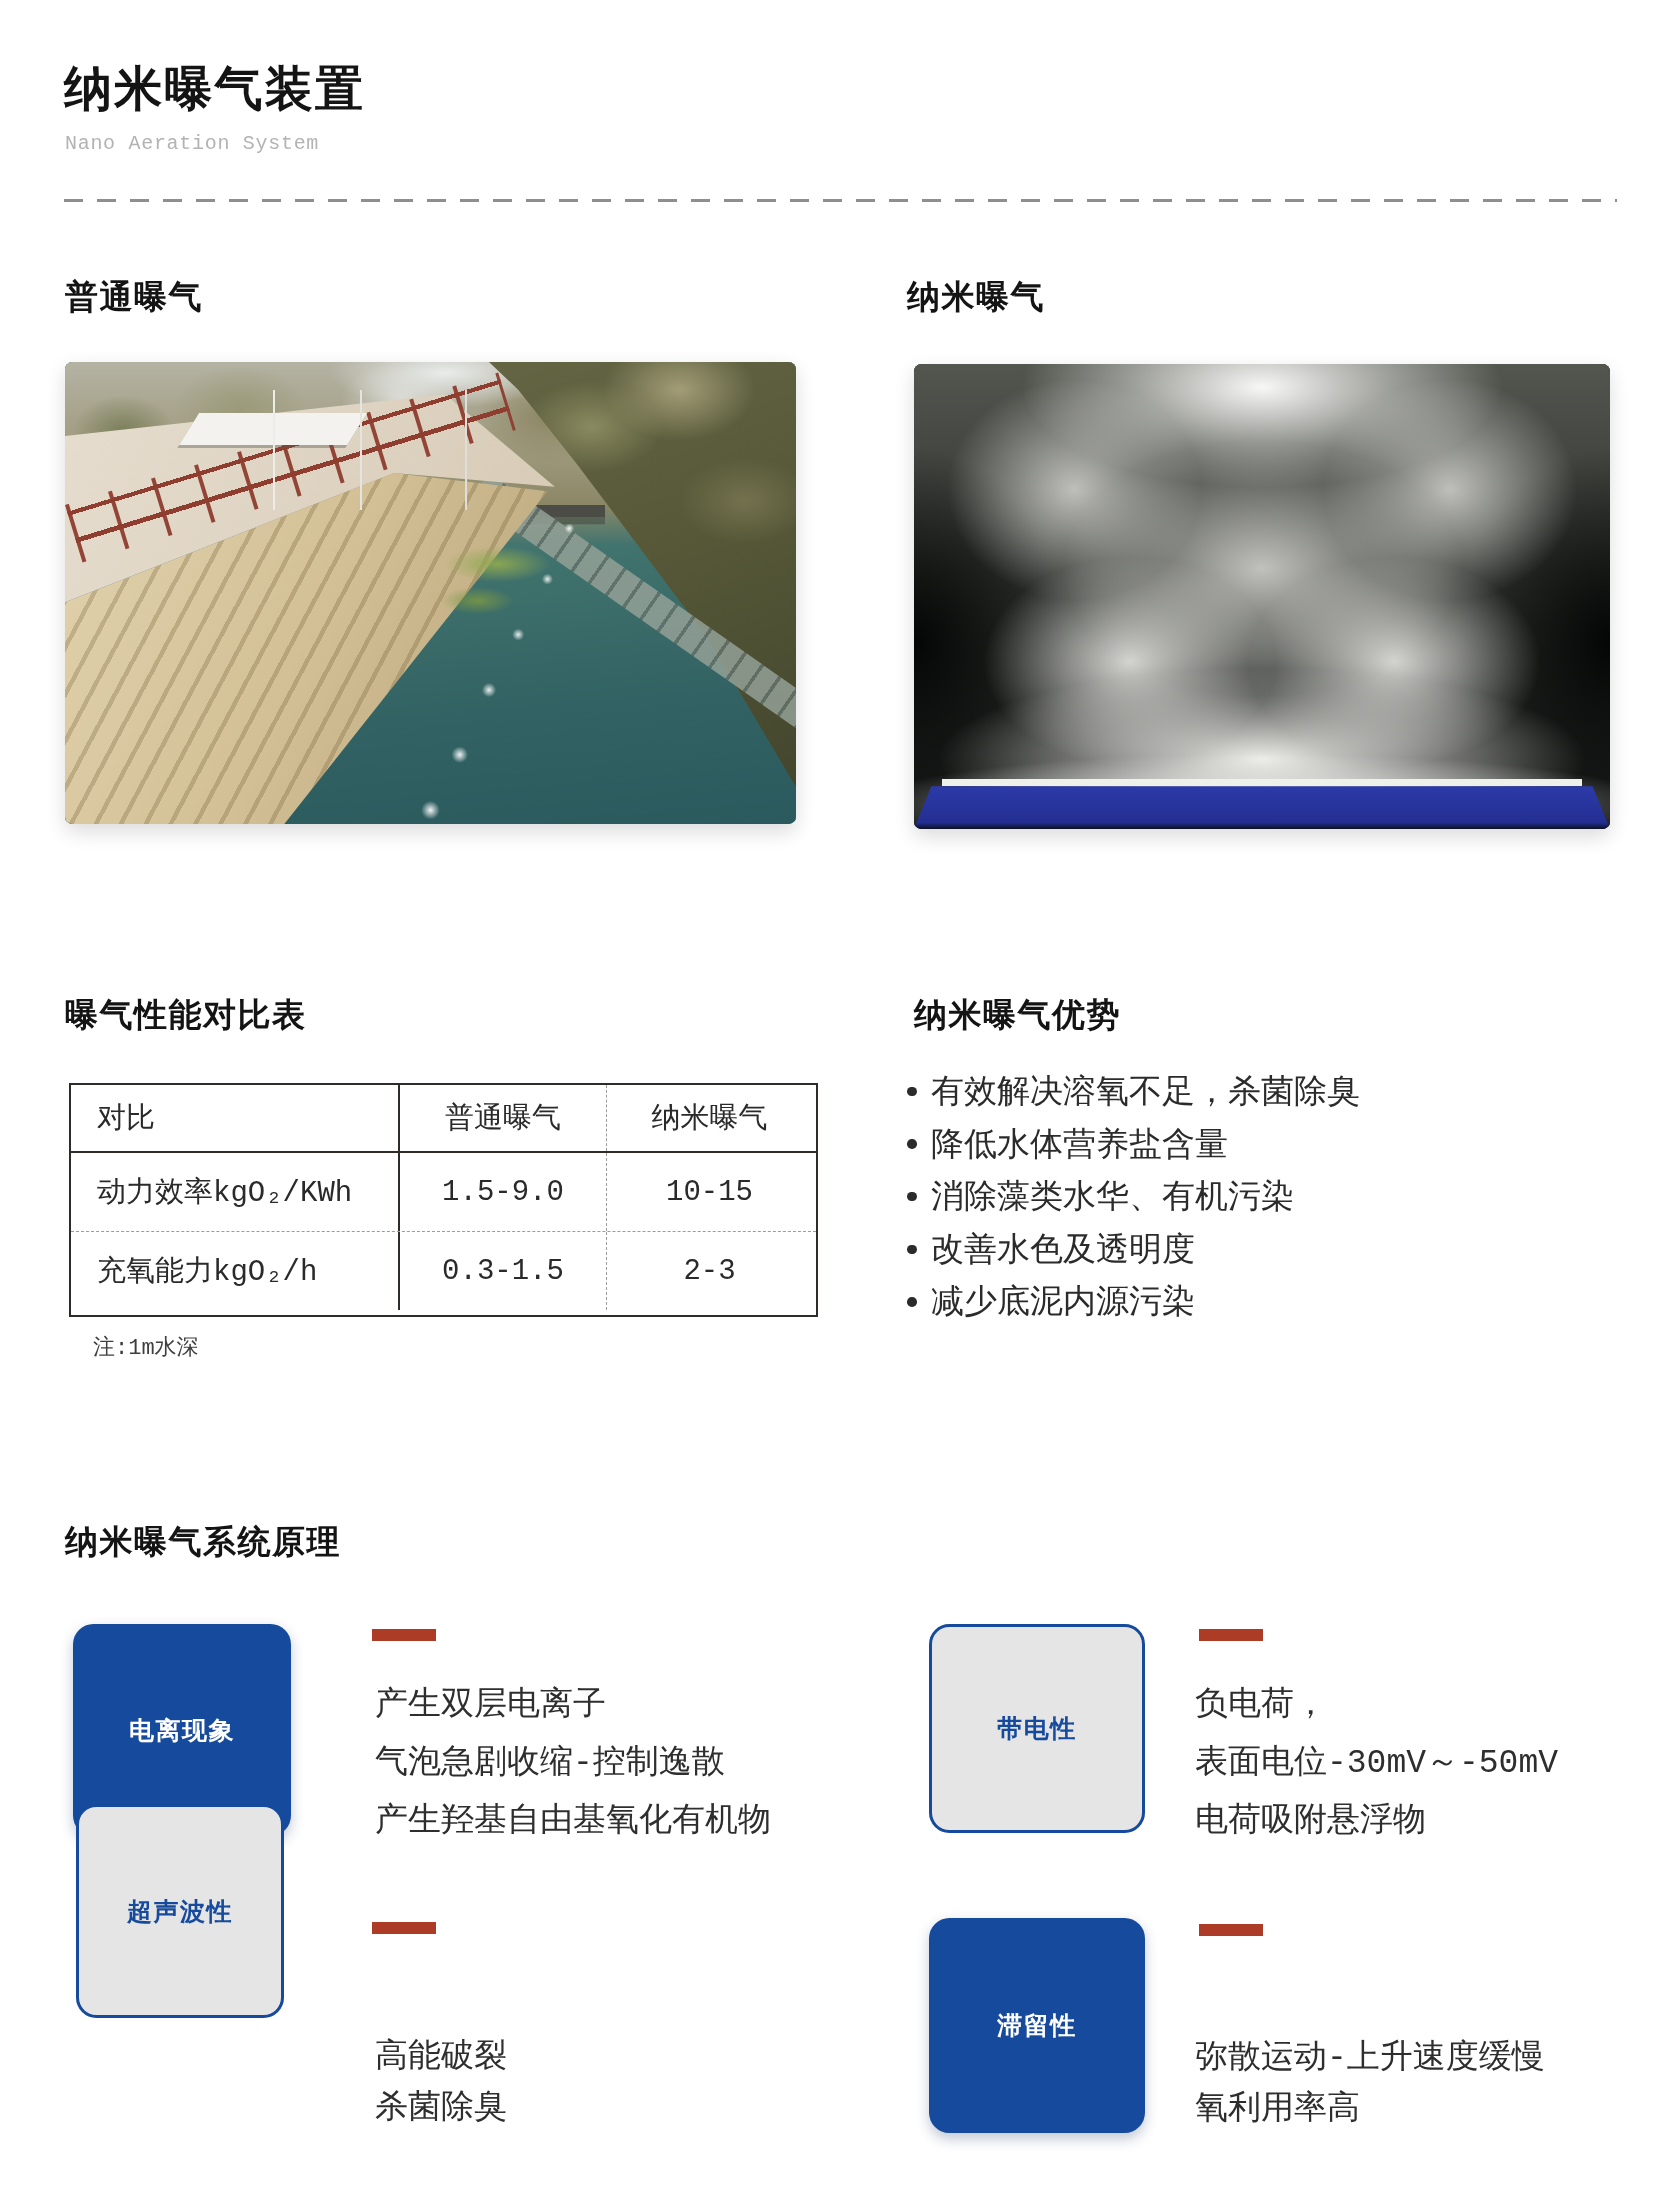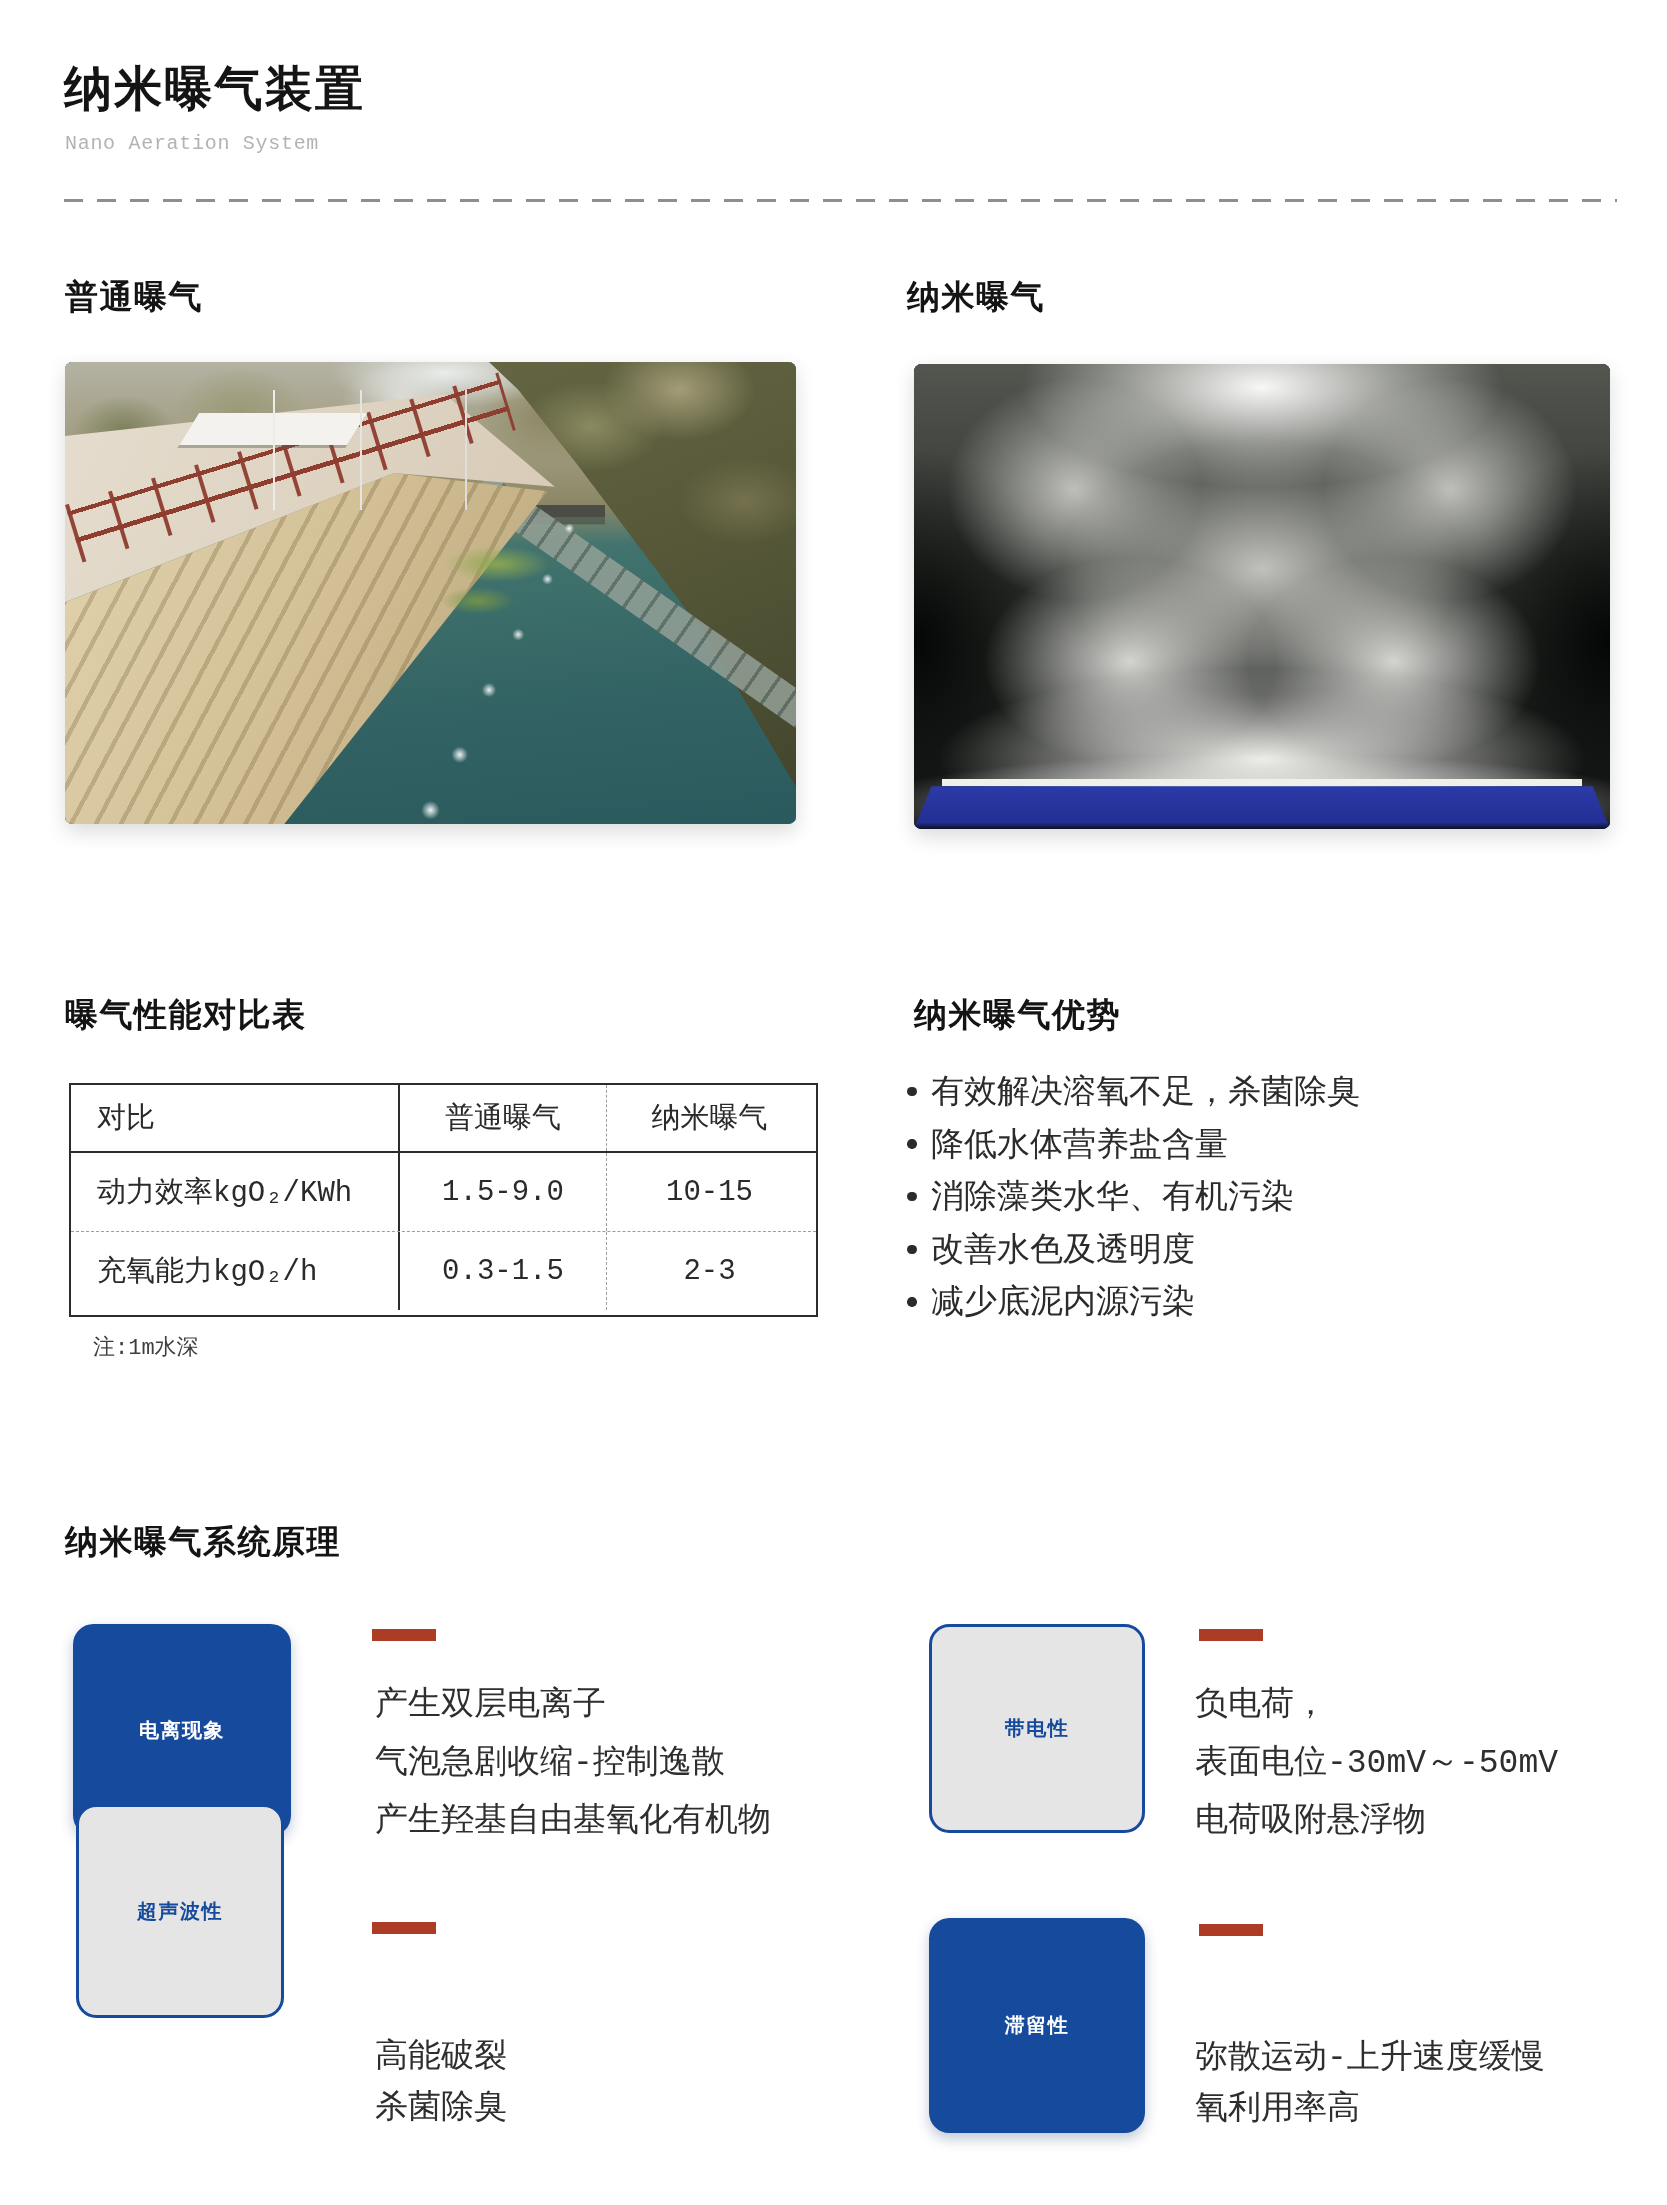--- a/index.html
+++ b/index.html
@@ -102,21 +102,21 @@
   .t-c1{width:327px;padding-left:26px;}
   .t-c2{width:208px;border-left:2.2px solid #2e2b28;justify-content:center;}
   .t-c3{width:206px;border-left:1.5px dashed #9c9c9c;justify-content:center;}
   .table-note{position:absolute;left:93px;top:1332px;font-size:22px;color:#3f3f3f;}
   
   .adv-list{position:absolute;left:907px;top:1075px;list-style:none;margin:0;padding:0;}
   .adv-item{display:flex;align-items:center;height:33px;margin-bottom:19.6px;font-size:33px;color:#2b2b2b;}
   .dot{width:9.5px;height:9.5px;border-radius:50%;background:#2b2b2b;margin-right:14.5px;flex:none;}
   
   .card{position:absolute;border-radius:20.4px;display:flex;align-items:center;justify-content:center;
-    font-size:20px;font-weight:bold;letter-spacing:1.5px;box-sizing:border-box;}
+    font-size:25px;font-weight:bold;letter-spacing:1.5px;box-sizing:border-box;}
   .card.filled{background:#164a9c;color:#ffffff;box-shadow:0 5.8px 13px rgba(10,40,90,.25);}
   .card.outlined{background:#e5e5e5;color:#164a9c;border:3.6px solid #164a9c;}
   .card1{left:73px;top:1624px;width:218px;height:212px;}
   .card2{left:929px;top:1624px;width:216px;height:209px;}
   .card3{left:76px;top:1804px;width:208px;height:214px;align-items:center;}
   .card4{left:929px;top:1918px;width:216px;height:215px;}
   .accent{position:absolute;width:64px;height:12.4px;background:#ad3c26;}
   .acc1{left:372px;top:1629px;}
   .acc2{left:1199px;top:1629px;}
   .acc3{left:372px;top:1922px;}

